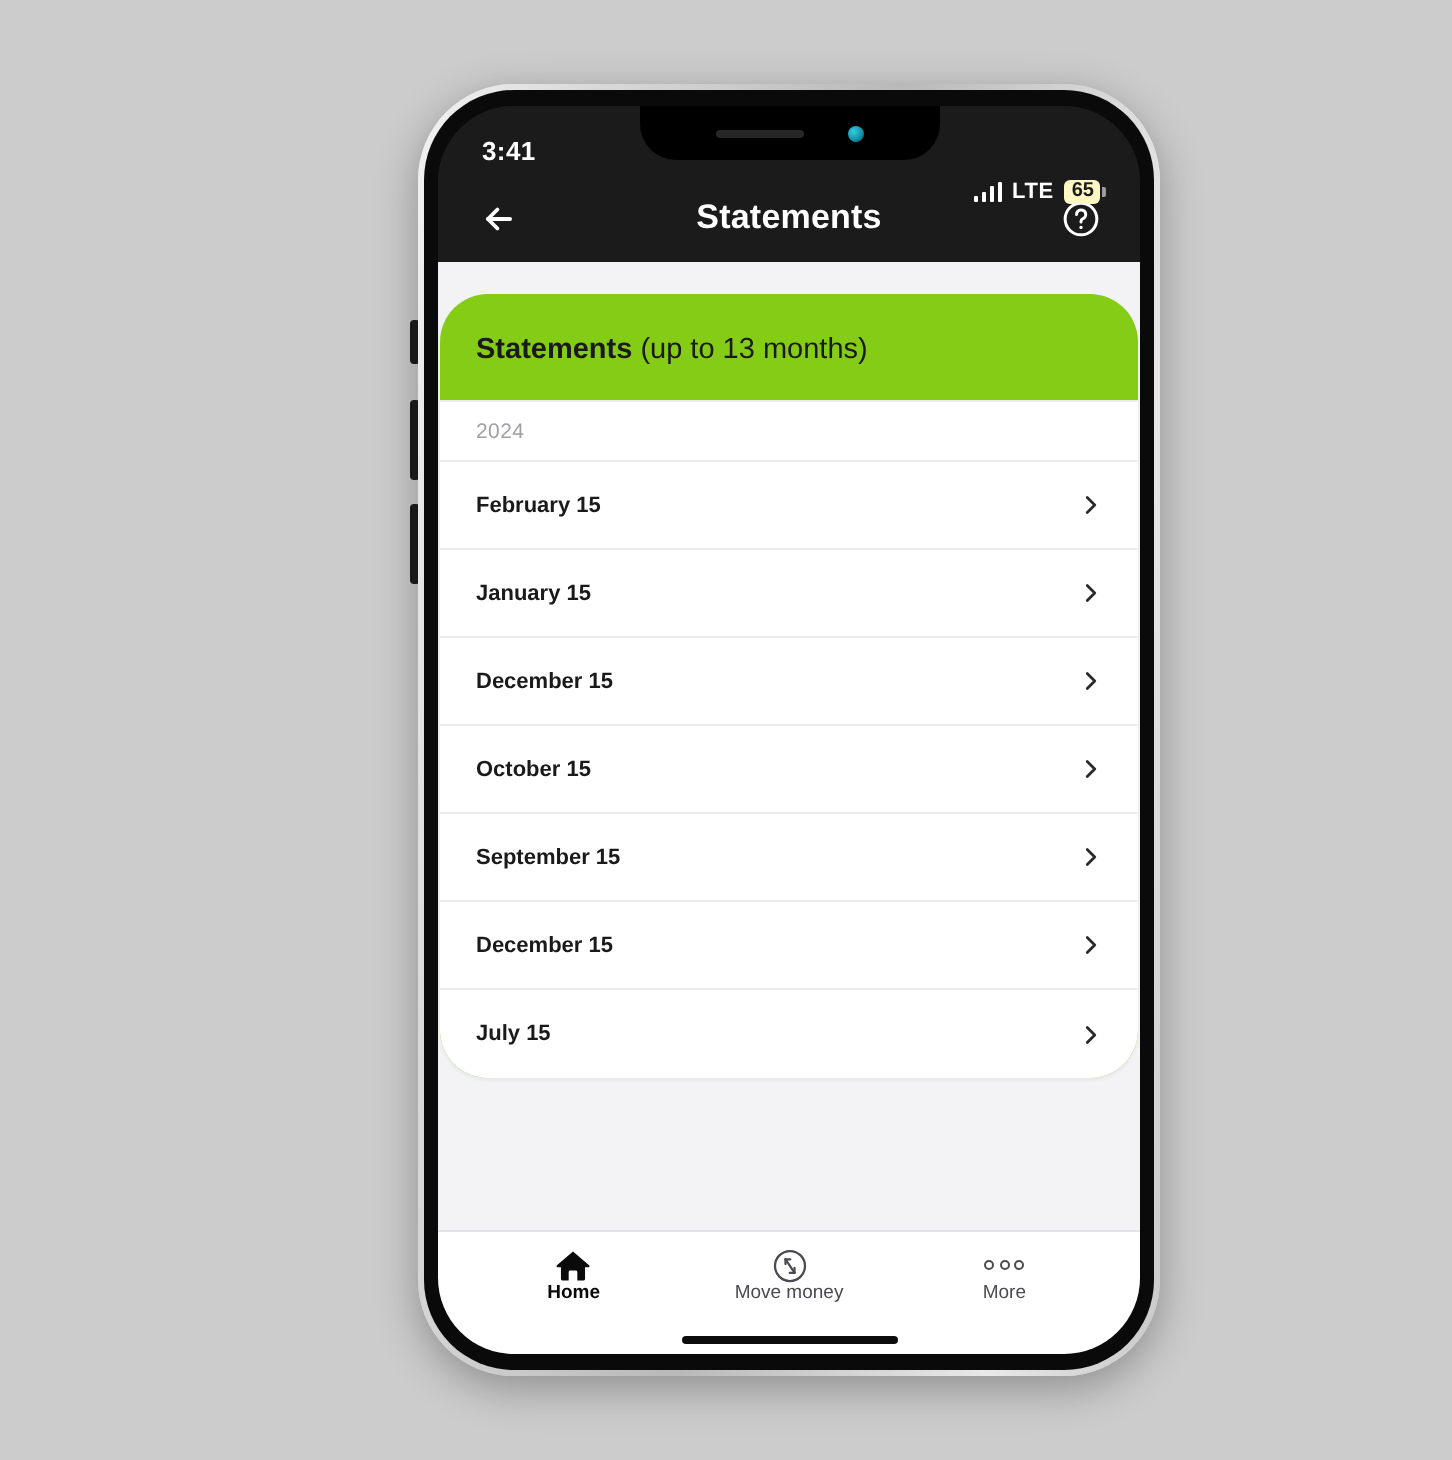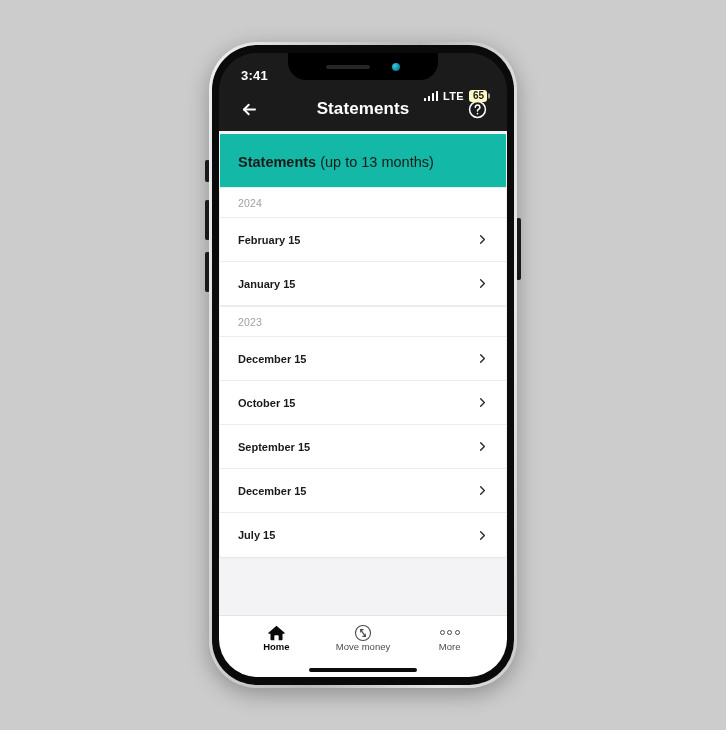--- a/index.html
+++ b/index.html
@@ -11,21 +11,21 @@
   }
   .stage {
     position: relative;
     width: 726px; height: 730px;
   }
 
   
   .phone-frame {
     position: absolute;
     left: 209px; top: 42px;
-    width: 308px; height: 646px;
+    width: 371px; height: 646px;
     border-radius: 48px;
     background: linear-gradient(100deg,#f2f2f2 0%,#d9d9d9 18%,#b9b9b9 50%,#e8e8e8 82%,#c9c9c9 100%);
     box-shadow: 0 6px 22px rgba(0,0,0,.30);
     padding: 3px;
   }
   .phone-frame-inner {
     position: absolute;
     inset: 3px;
     border-radius: 45px;
     background: #0a0a0a;
@@ -130,23 +130,23 @@
     display: flex;
     flex-direction: column;
   }
   .content-scroll {
     flex: 1;
     background: #f3f3f6;
     overflow: hidden;
     position: relative;
   }
   .card {
-    background: #14b8a6;
-    border-radius: 1px;
-    margin: 3px 1px;
+    background: #84cc16;
+    border-radius: 24px;
+    margin: 16px 1px;
     overflow: hidden;
     box-shadow: 0 1px 2px rgba(0,0,0,.06);
   }
   .card-title {
     padding: 20px 18px 16px 18px;
     font-size: 14.5px;
     color: #1a1a1a;
     line-height: 1.2;
   }
   .card-title b { font-weight: 700; }
@@ -286,21 +286,20 @@
 
               <div class="stmt-row">
                 <div class="stmt-label">January 15</div>
                 <div class="chev">
                   <svg width="15" height="15" viewBox="0 0 24 24" fill="none" stroke="currentColor" stroke-width="2.2" stroke-linecap="round" stroke-linejoin="round">
                       <path d="M9 18l6-6-6-6"></path>
                     </svg>
                 </div>
               </div>
 
-              <div class="year-header">2023</div>
 
               <div class="stmt-row">
                 <div class="stmt-label">December 15</div>
                 <div class="chev">
                   <svg width="15" height="15" viewBox="0 0 24 24" fill="none" stroke="currentColor" stroke-width="2.2" stroke-linecap="round" stroke-linejoin="round">
                       <path d="M9 18l6-6-6-6"></path>
                     </svg>
                 </div>
               </div>
 

